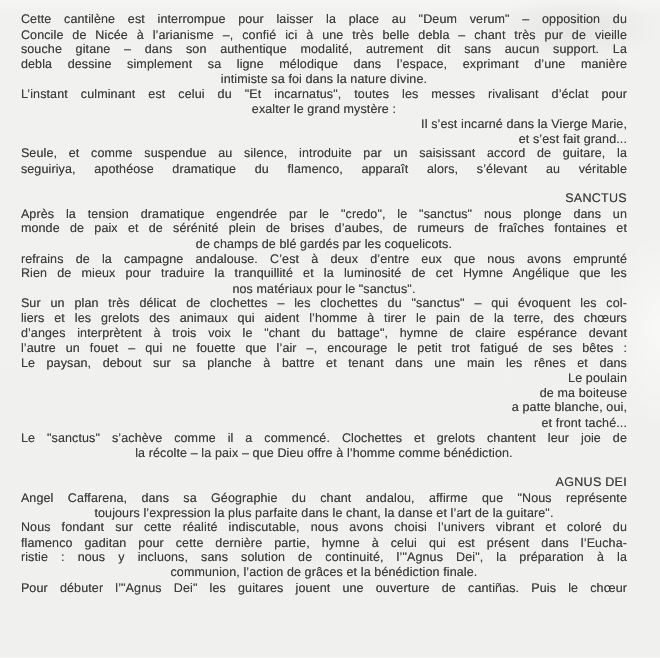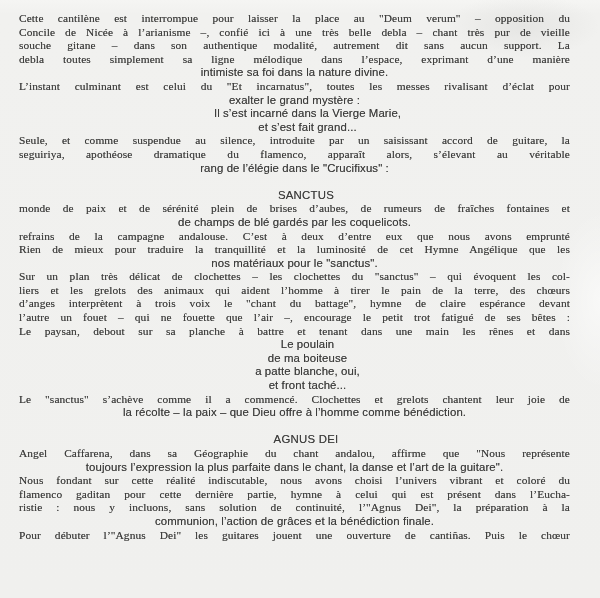--- a/index.html
+++ b/index.html
@@ -30,56 +30,55 @@
     letter-spacing: 0.1px;
   }
   .line {
     height: 13.6px;
     overflow: hidden;
     white-space: normal;
   }
   .line.j {               
     text-align: justify;
     text-align-last: justify;
-    font-family: Liberation Serif, serif;
   }
   .line.l {               
     text-align: center;
   }
   .line.v {               
-    text-align: center;
+    text-align: right;
     padding-left: 26px;
   }
   .line.h {               
-    text-align: center;
+    text-align: right;
     letter-spacing: 0.25px;
     margin-left: 23px;
   }
   .line.s {               
   }
 </style>
 </head>
 <body>
 
 <div class="page">
   <div class="text-block">
       <div class="line j">Cette cantilène est interrompue pour laisser la place au "Deum verum" – opposition du</div>
       <div class="line j">Concile de Nicée à l’arianisme –, confié ici à une très belle debla – chant très pur de vieille</div>
       <div class="line j">souche gitane – dans son authentique modalité, autrement dit sans aucun support. La</div>
-      <div class="line j">debla toutes simplement sa ligne mélodique dans l’espace, exprimant d’une manière</div>
+      <div class="line j">debla dessine simplement sa ligne mélodique dans l’espace, exprimant d’une manière</div>
       <div class="line l">intimiste sa foi dans la nature divine.</div>
       <div class="line j">L’instant culminant est celui du "Et incarnatus", toutes les messes rivalisant d’éclat pour</div>
       <div class="line l">exalter le grand mystère :</div>
       <div class="line v">Il s’est incarné dans la Vierge Marie,</div>
       <div class="line v">et s’est fait grand...</div>
       <div class="line j">Seule, et comme suspendue au silence, introduite par un saisissant accord de guitare, la</div>
       <div class="line j">seguiriya, apothéose dramatique du flamenco, apparaît alors, s’élevant au véritable</div>
-      <div class="line l">rang de l’élégie dans le "Crucifixus" :</div>
       <div class="line s"></div>
       <div class="line h">SANCTUS</div>
+      <div class="line j">Après la tension dramatique engendrée par le "credo", le "sanctus" nous plonge dans un</div>
       <div class="line j">monde de paix et de sérénité plein de brises d’aubes, de rumeurs de fraîches fontaines et</div>
       <div class="line l">de champs de blé gardés par les coquelicots.</div>
       <div class="line j">refrains de la campagne andalouse. C’est à deux d’entre eux que nous avons emprunté</div>
       <div class="line j">Rien de mieux pour traduire la tranquillité et la luminosité de cet Hymne Angélique que les</div>
       <div class="line l">nos matériaux pour le "sanctus".</div>
       <div class="line j">Sur un plan très délicat de clochettes – les clochettes du "sanctus" – qui évoquent les col-</div>
       <div class="line j">liers et les grelots des animaux qui aident l’homme à tirer le pain de la terre, des chœurs</div>
       <div class="line j">d’anges interprètent à trois voix le "chant du battage", hymne de claire espérance devant</div>
       <div class="line j">l’autre un fouet – qui ne fouette que l’air –, encourage le petit trot fatigué de ses bêtes :</div>
       <div class="line j">Le paysan, debout sur sa planche à battre et tenant dans une main les rênes et dans</div>

